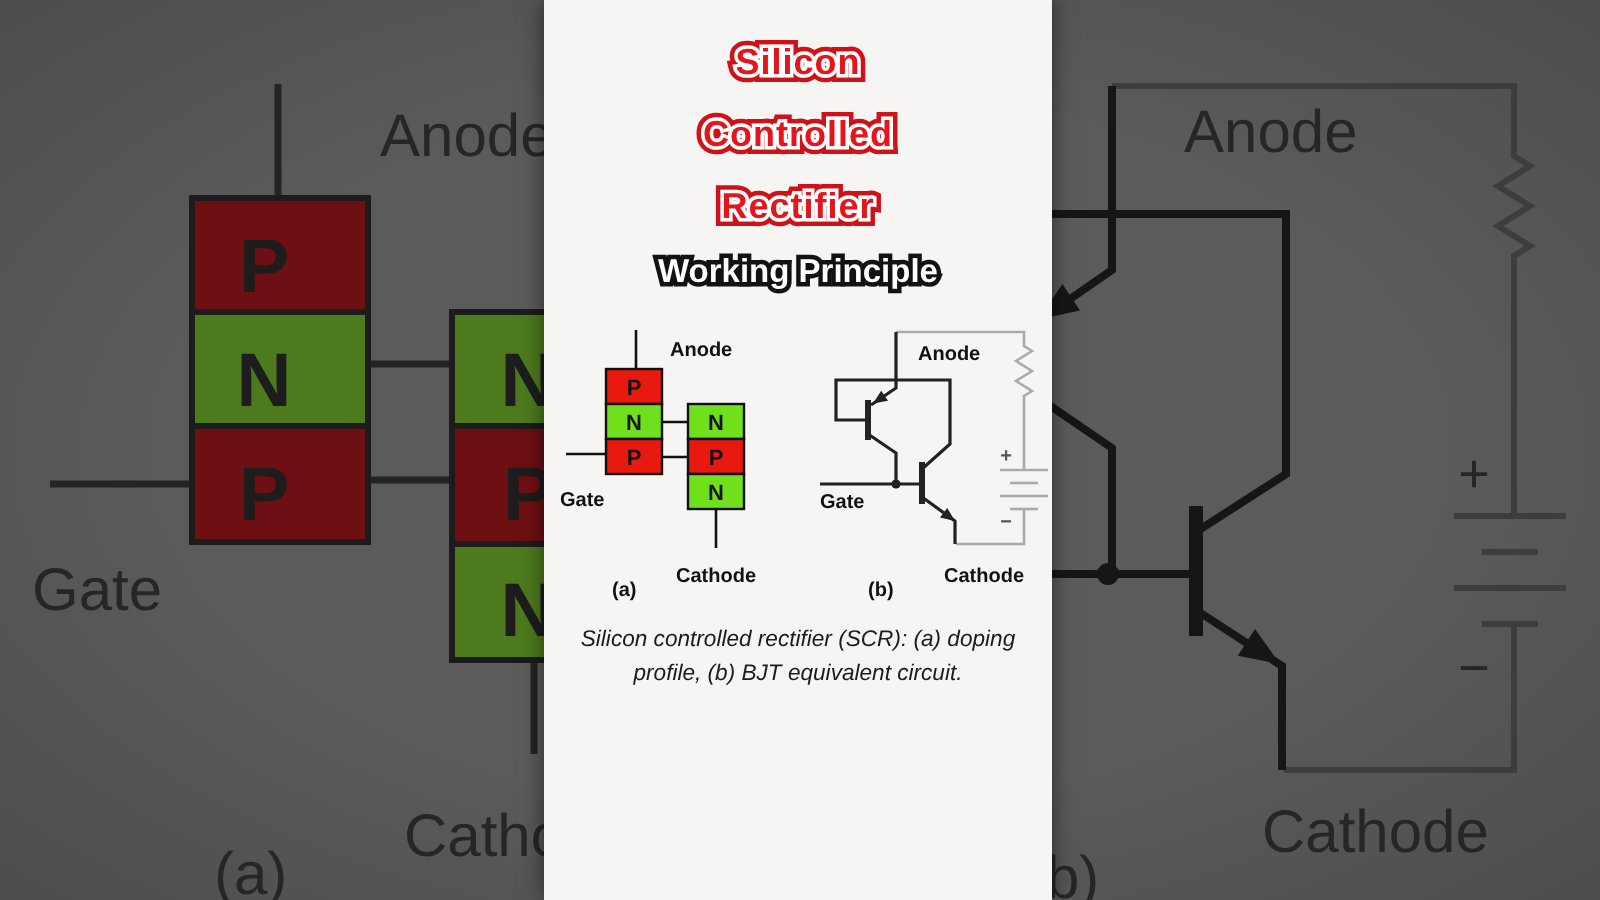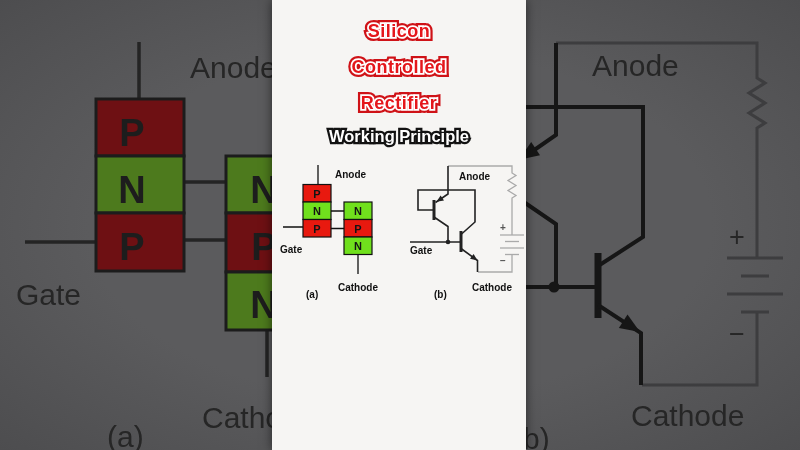--- a/index.html
+++ b/index.html
@@ -160,14 +160,15 @@
           <text x="187" y="23">Anode</text>
           <text x="138" y="97">Gate</text>
           <text x="200" y="134">Cathode</text>
           <text x="162" y="141">(b)</text>
           <text x="231" y="74" text-anchor="middle" fill="#555">+</text>
           <text x="231" y="107" text-anchor="middle" fill="#555">−</text>
         </g>
       </g>
     </svg>
 
+    <div class="caption">Silicon controlled rectifier (SCR): (a) doping profile, (b) BJT equivalent circuit.</div>
   </div>
 </div>
 
 </body></html>

